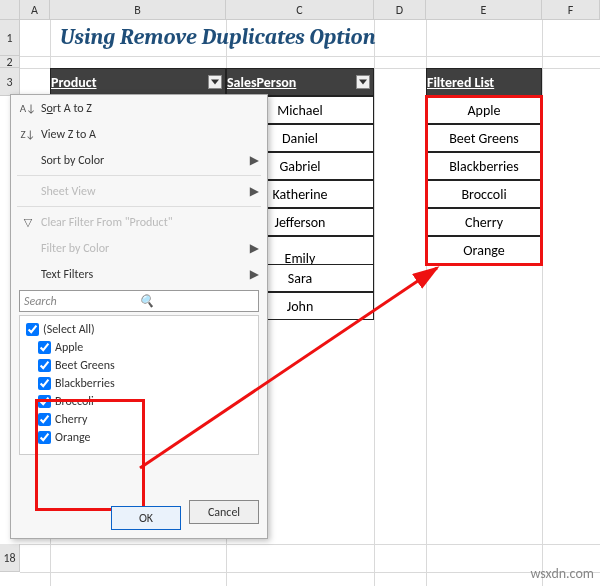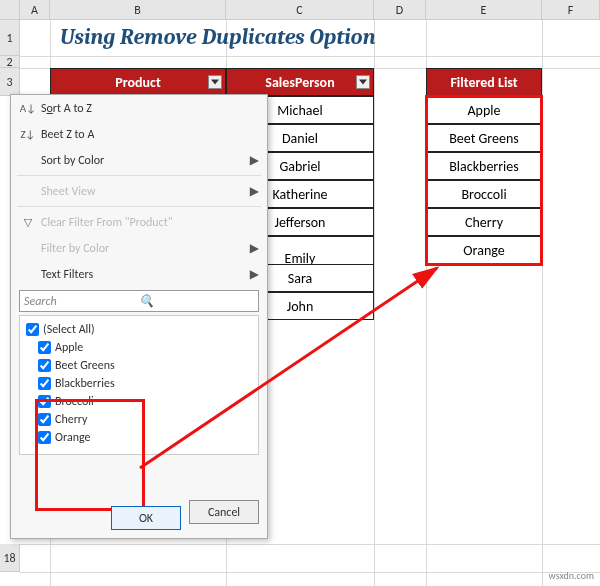--- a/index.html
+++ b/index.html
@@ -41,28 +41,28 @@
     position: absolute;
     left: 60px; top: 24px;
     font-family: Cambria, Georgia, serif;
     font-style: italic;
     font-weight: bold;
     color: #1f4e79;
     font-size: 22px;
   }
   .table-header {
     position: absolute;
-    background: #b91c1c;
+    background: #404040;
     color: #fff;
     font-weight: bold;
     font-size: 14px;
     display: flex;
     align-items: center;
-    justify-content: center;
     border: 1px solid #222;
+    text-decoration: underline;
   }
   .filter-btn {
     position: absolute;
     right: 3px; top: 50%; transform: translateY(-50%);
     width: 14px; height: 14px;
     background: #f0f0f0;
     border: 1px solid #888;
     display:flex; align-items:center; justify-content:center;
   }
   .filter-btn svg { width:8px; height:6px; }
@@ -121,21 +121,21 @@
   }
   .btn {
     width:70px; height:24px;
     border:1px solid #888;
     background:#efefef;
     font-size:12px;
     display:flex; align-items:center; justify-content:center;
   }
   .btn.ok { border:1px solid #0a62c9; background:#eaf2fb;margin-top:6px; }
   .watermark {
-    position:absolute; right:6px; bottom:4px; font-size:10px; color:#888;
+    position:absolute; right:6px; bottom:4px; font-size:14px; color:#888;
   }
   .arrow-svg { position:absolute; pointer-events:none; }
 </style>
 </head>
 <body>
 
 <div class="col-header" style="left:0;width:20px;"></div>
 <div class="col-header" style="left:20px;width:30px;">A</div>
 <div class="col-header" style="left:50px;width:176px;">B</div>
 <div class="col-header" style="left:226px;width:148px;">C</div>
@@ -202,21 +202,21 @@
 
 <div class="redbox" style="left:425px;top:95px;width:118px;height:171px;"></div>
 
 <div class="popup">
   <div class="row">
     <span class="icon">A↓</span>
     <span class="label"><span>S</span><u>o</u><span>rt A to Z</span></span>
   </div>
   <div class="row">
     <span class="icon">Z↓</span>
-    <span class="label">Beet Z to A</span>
+    <span class="label">View Z to A</span>
   </div>
   <div class="row">
     <span class="icon"></span>
     <span class="label">Sort by Color</span>
     <span class="arrow">▶</span>
   </div>
   <hr>
   <div class="row disabled">
     <span class="icon"></span>
     <span class="label">Sheet View</span>

